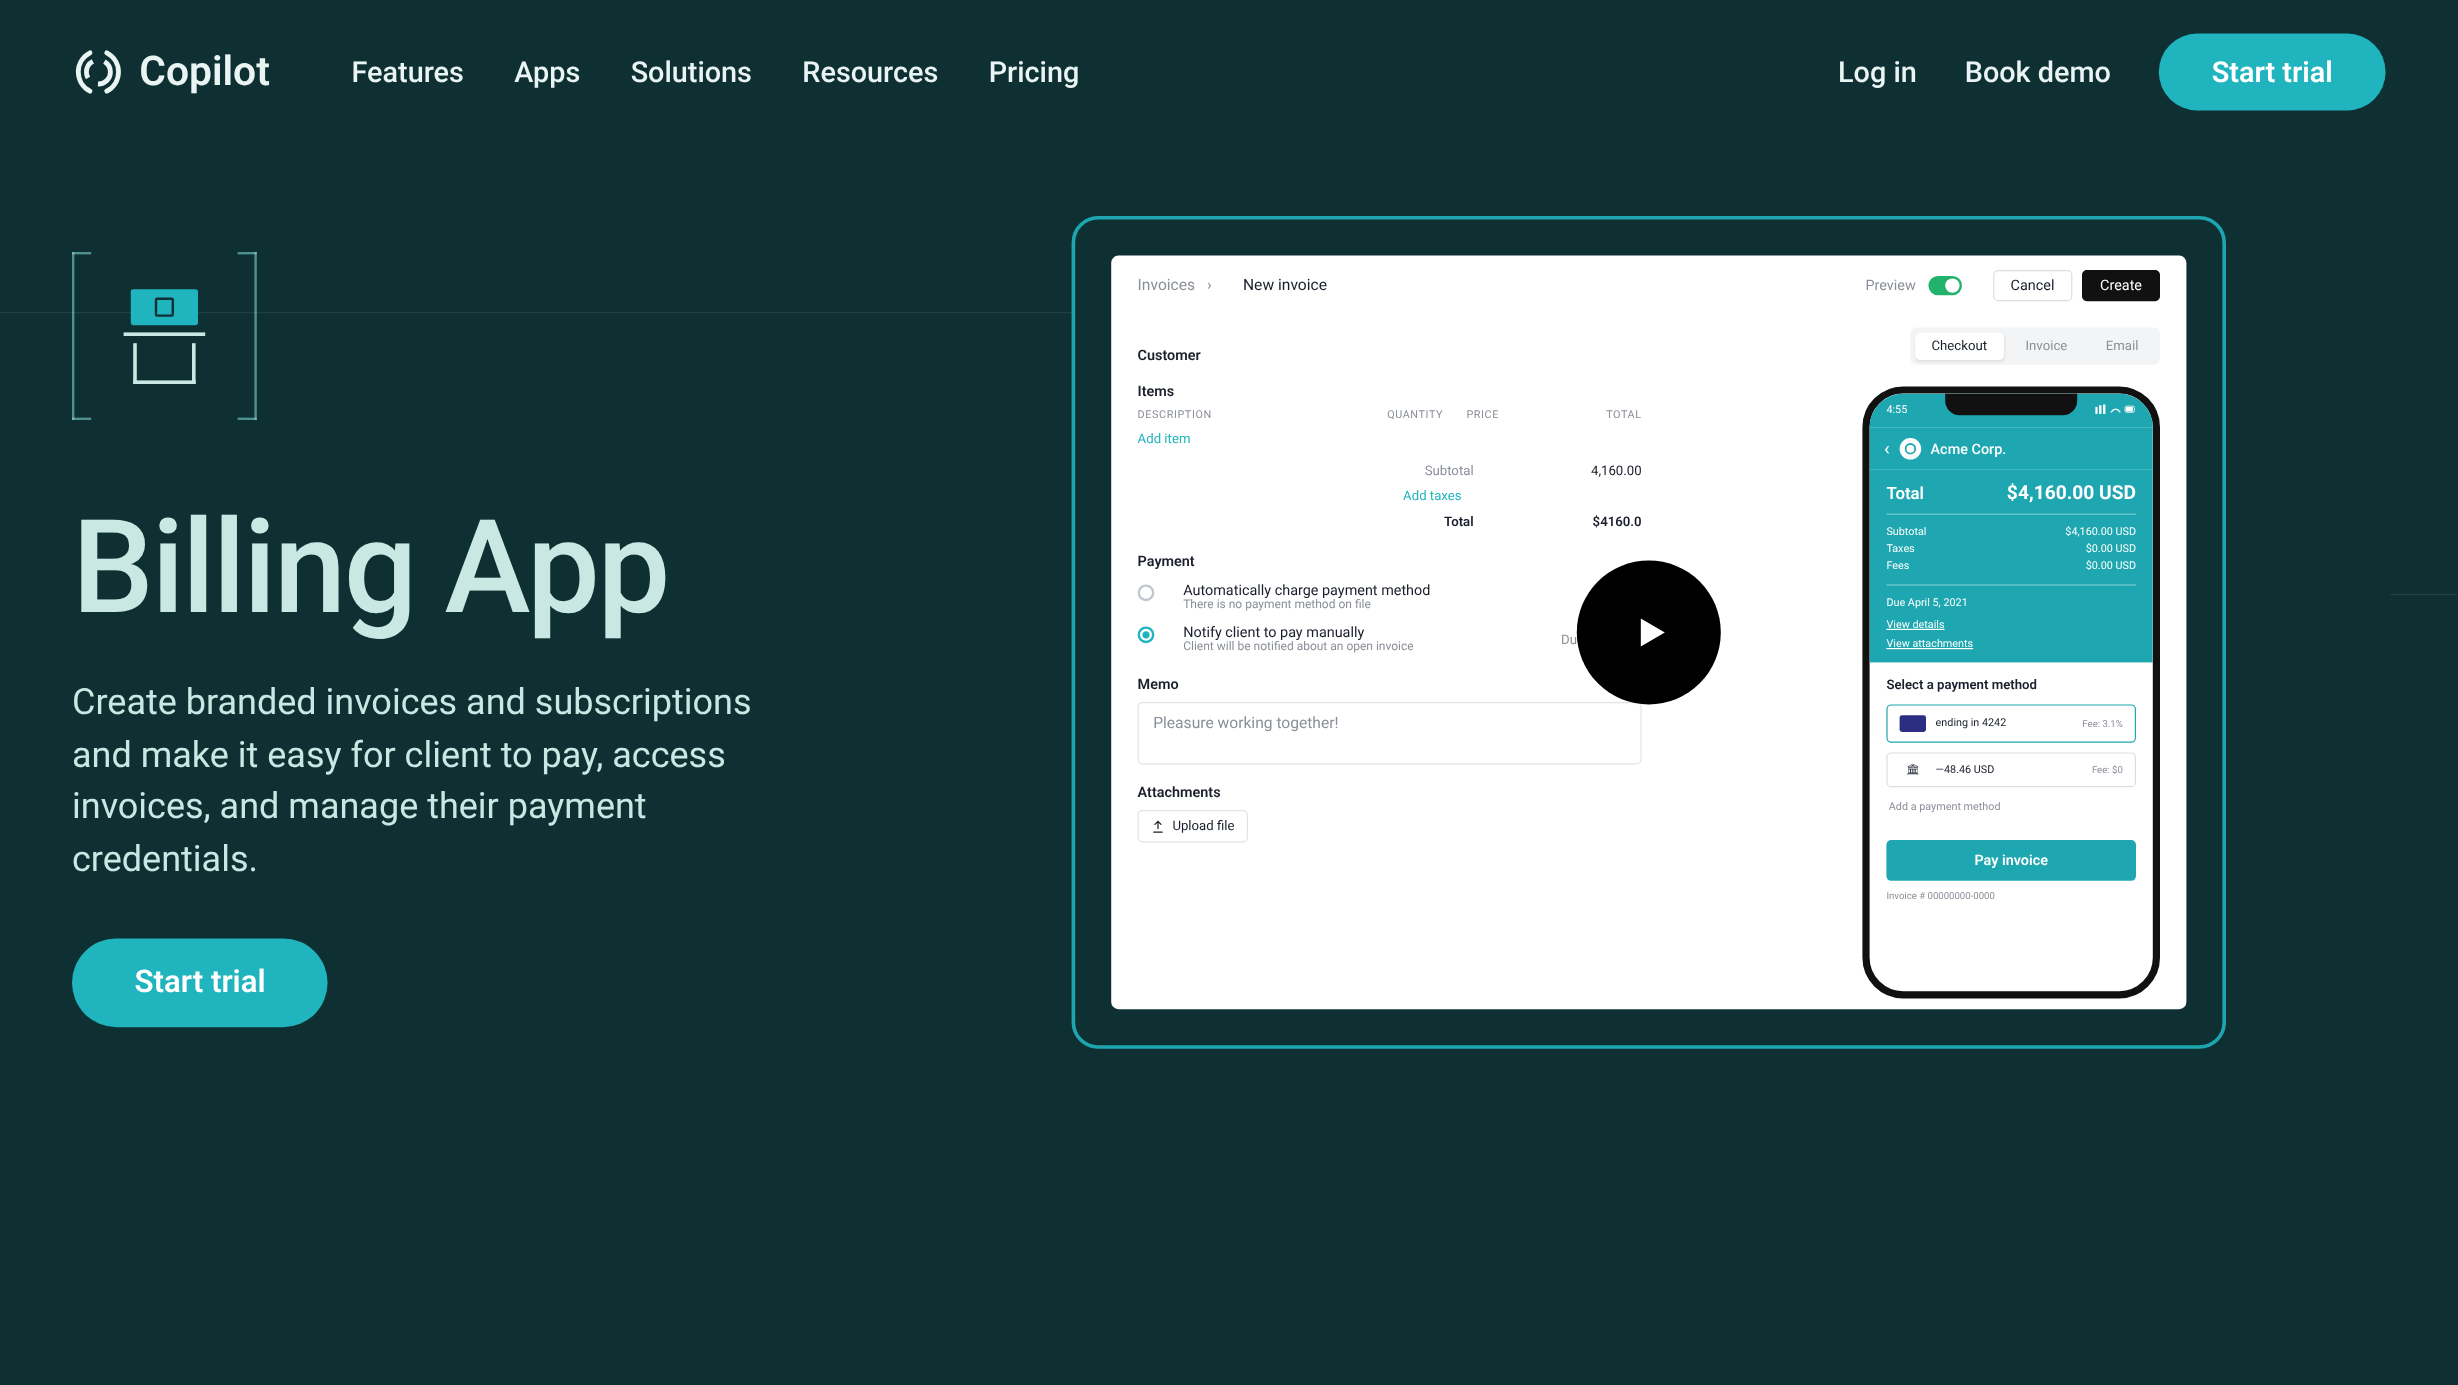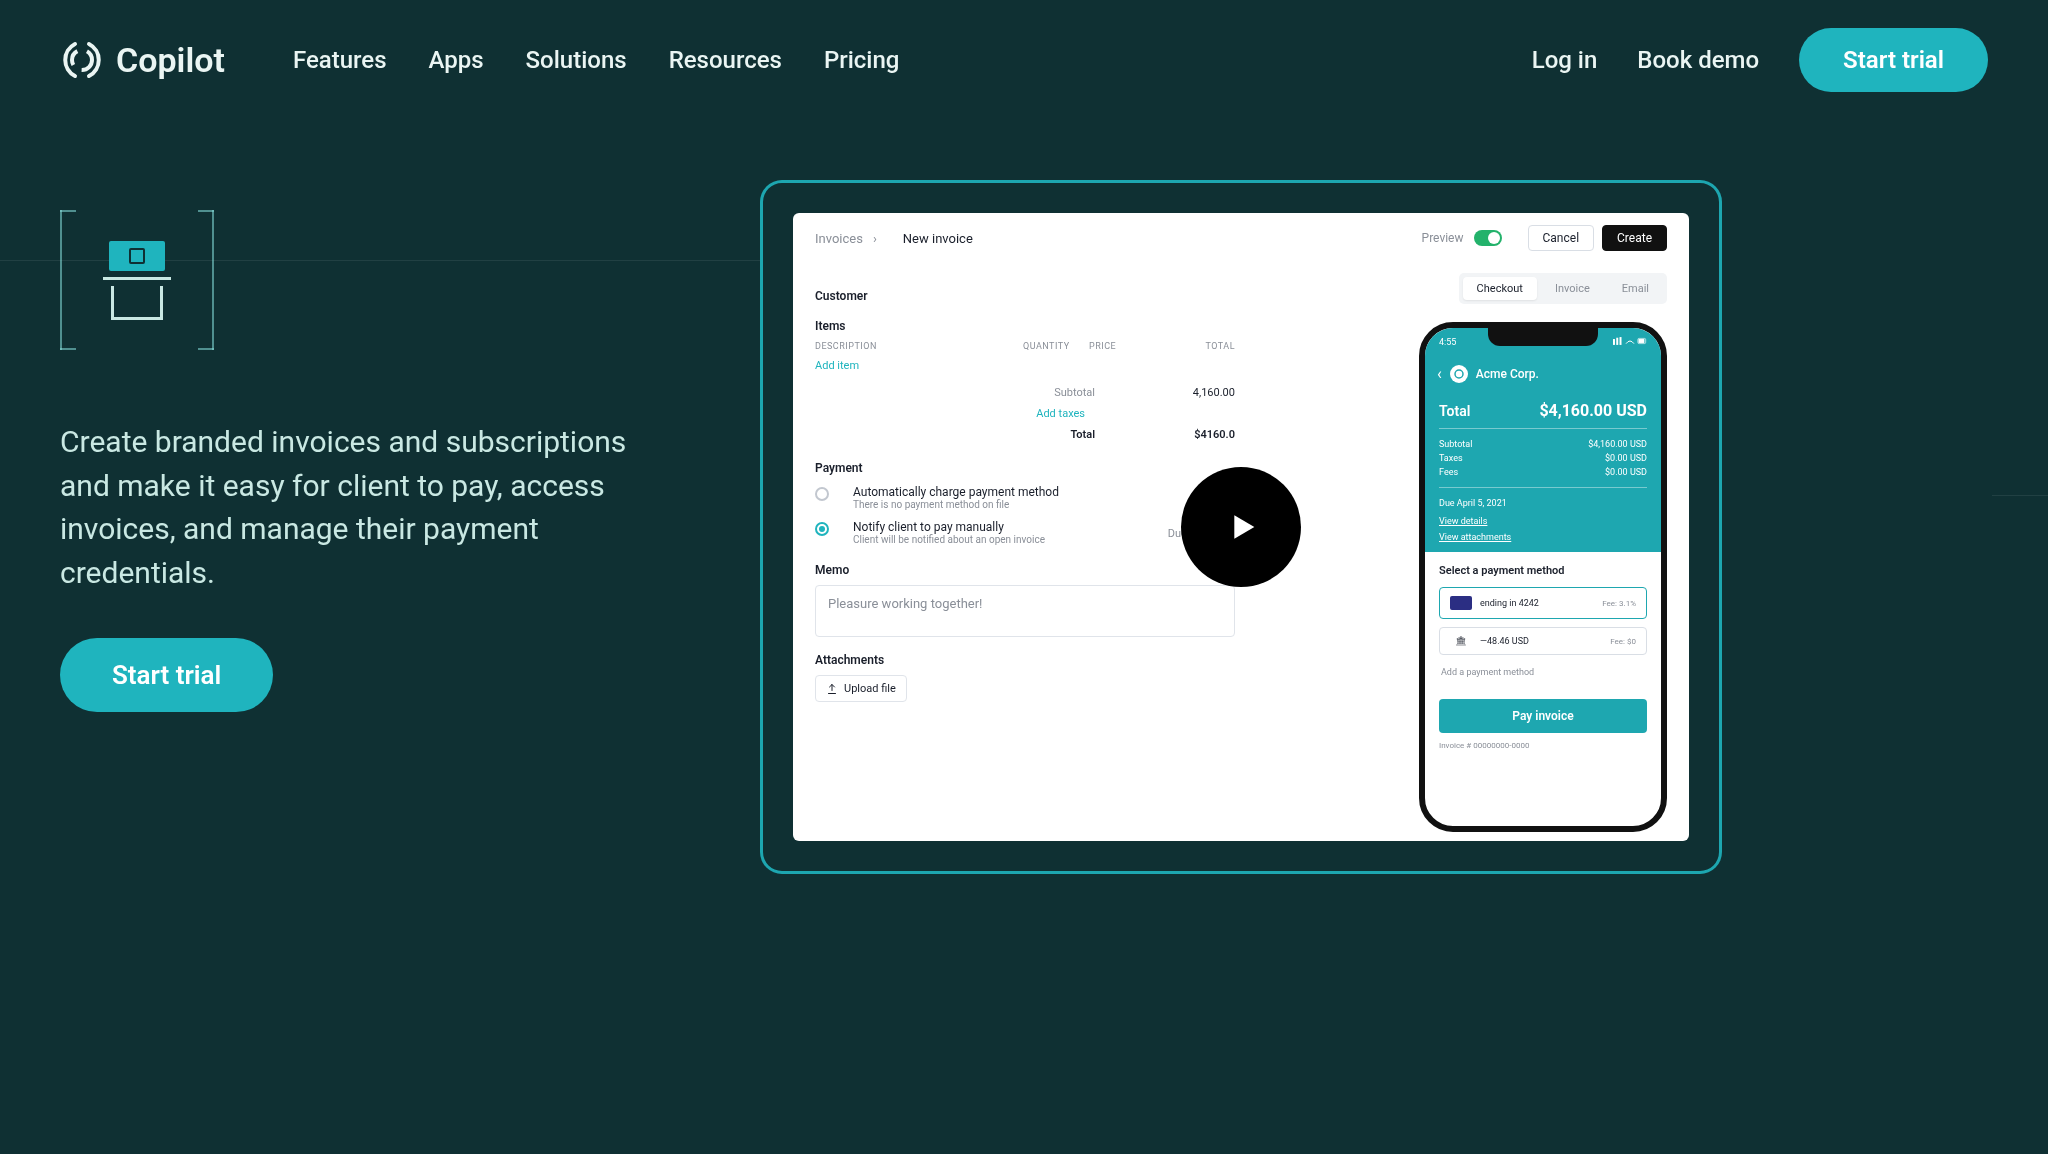--- a/index.html
+++ b/index.html
@@ -200,21 +200,21 @@
     padding: 22px 52px;
     font-size: 26px;
     font-weight: 600;
     cursor: pointer;
   }
 
   
   .hero-right {
     flex: 1;
     display: flex;
-    justify-content: flex-start;
+    justify-content: center;
   }
   .tablet {
     width: 962px;
     height: 694px;
     border: 3px solid rgba(31,180,190,0.9);
     border-radius: 22px;
     background: var(--bg);
     padding: 30px;
     position: relative;
   }
@@ -571,20 +571,21 @@
   <div class="hero-left">
     <div class="hero-icon-frame">
       <span class="b-bl"></span>
         <span class="b-br"></span>
       <div class="printer-icon">
         <div class="top"></div>
         <div class="bar"></div>
         <div class="tray"></div>
       </div>
     </div>
+    <h1 class="hero-title">Billing App</h1>
     <p class="hero-desc">Create branded invoices and subscriptions and make it easy for client to pay, access invoices, and manage their payment credentials.</p>
     <button class="hero-cta">Start trial</button>
   </div>
 
   <div class="hero-right">
     <div class="tablet">
       <div class="tablet-screen">
 
         <div class="play-btn">
           <svg viewBox="0 0 24 24">

